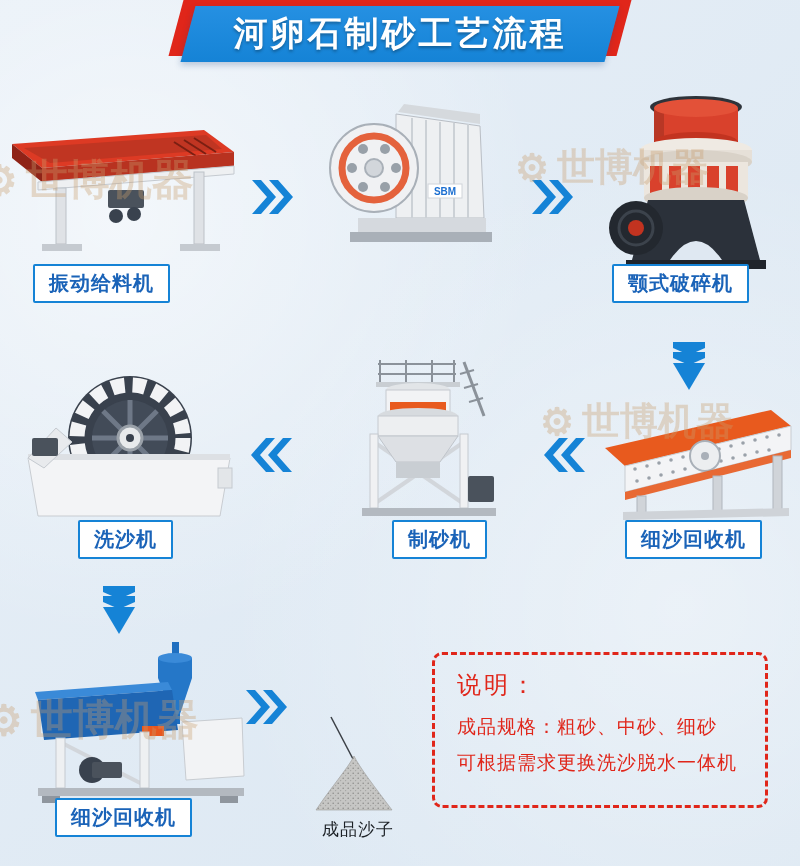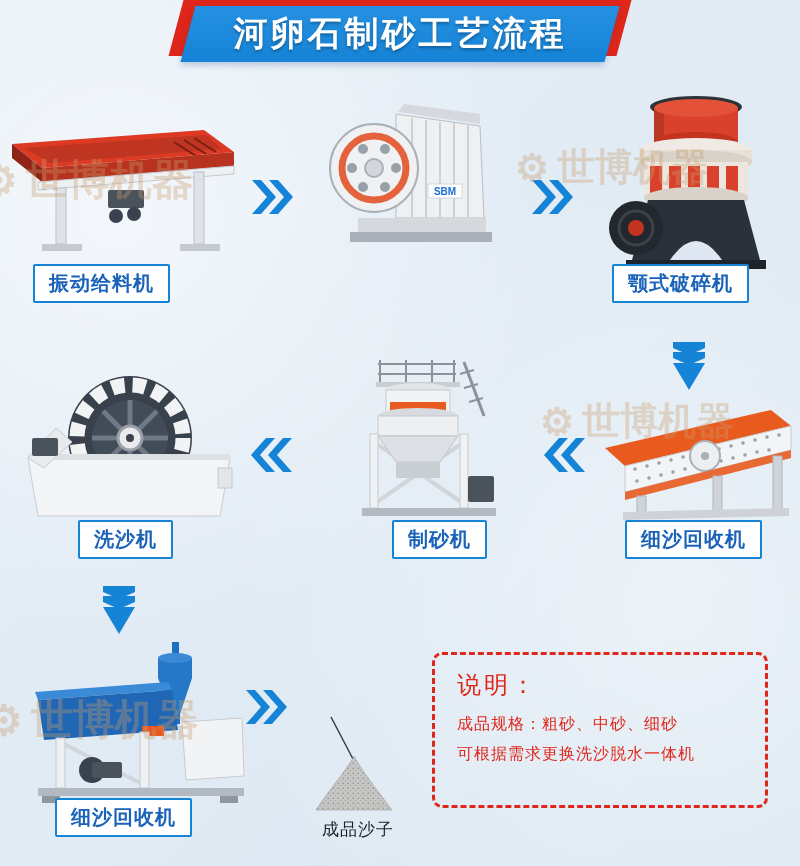--- a/index.html
+++ b/index.html
@@ -24,21 +24,21 @@
     color:var(--label-blue,#1a63b8);font-weight:bold;font-size:20px;padding:4px 14px;
     white-space:nowrap;border-radius:2px;letter-spacing:1px}
   .arrow{position:absolute;color:var(--accent-blue,#1583d6)}
   .arrow svg{display:block;width:100%;height:100%}
   .arrow.left{transform:scaleX(-1)}
   .wm{position:absolute;display:flex;align-items:center;gap:8px;color:#c99e6d;opacity:.35;
     font-weight:bold;white-space:nowrap;pointer-events:none}
   .note{position:absolute;border:3px dashed var(--accent-red,#e0261a);border-radius:10px;
     color:var(--accent-red,#e0261a);font-weight:normal;padding:14px 22px}
   .note-title{font-size:24px;letter-spacing:3px;margin-bottom:8px}
-  .note-line{font-size:16px;line-height:1.9;letter-spacing:1px}
+  .note-line{font-size:19px;line-height:1.9;letter-spacing:1px}
   .product-label{position:absolute;color:#1c2126;font-size:17px;letter-spacing:1px}
   .pointer-line{position:absolute}
 </style>
 </head>
 <body>
 
 <div class="canvas">
 
   <div class="title-wrap">
     <div class="title-red"></div>

